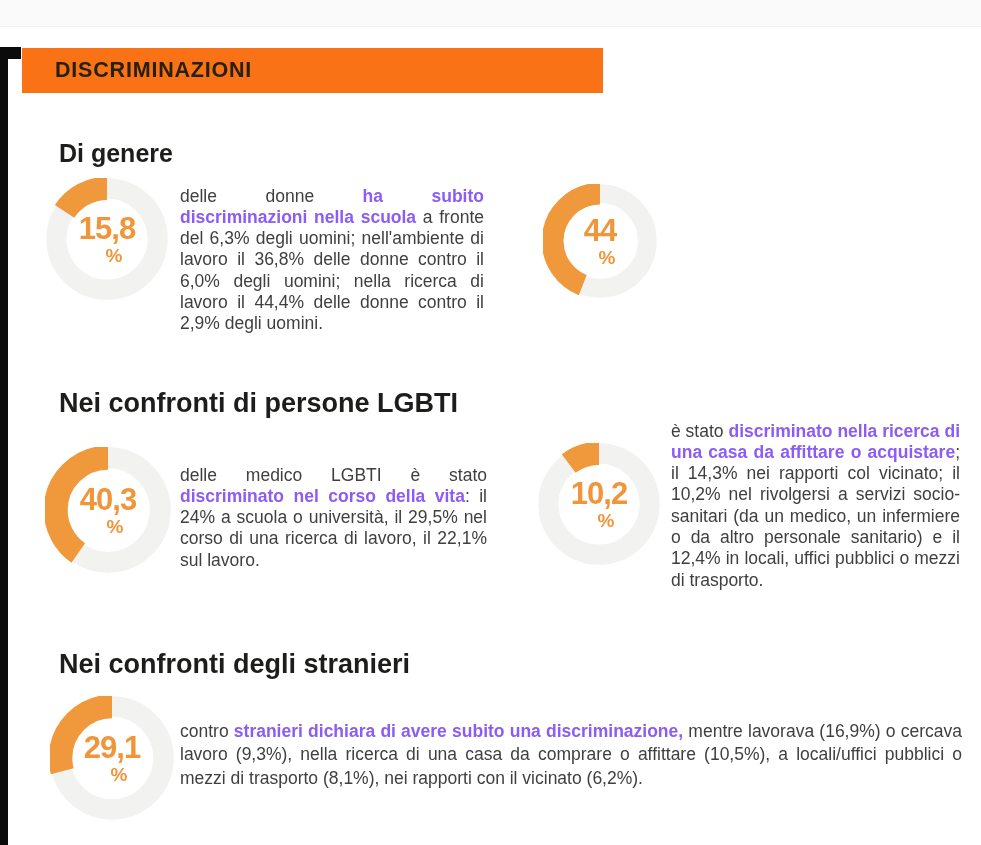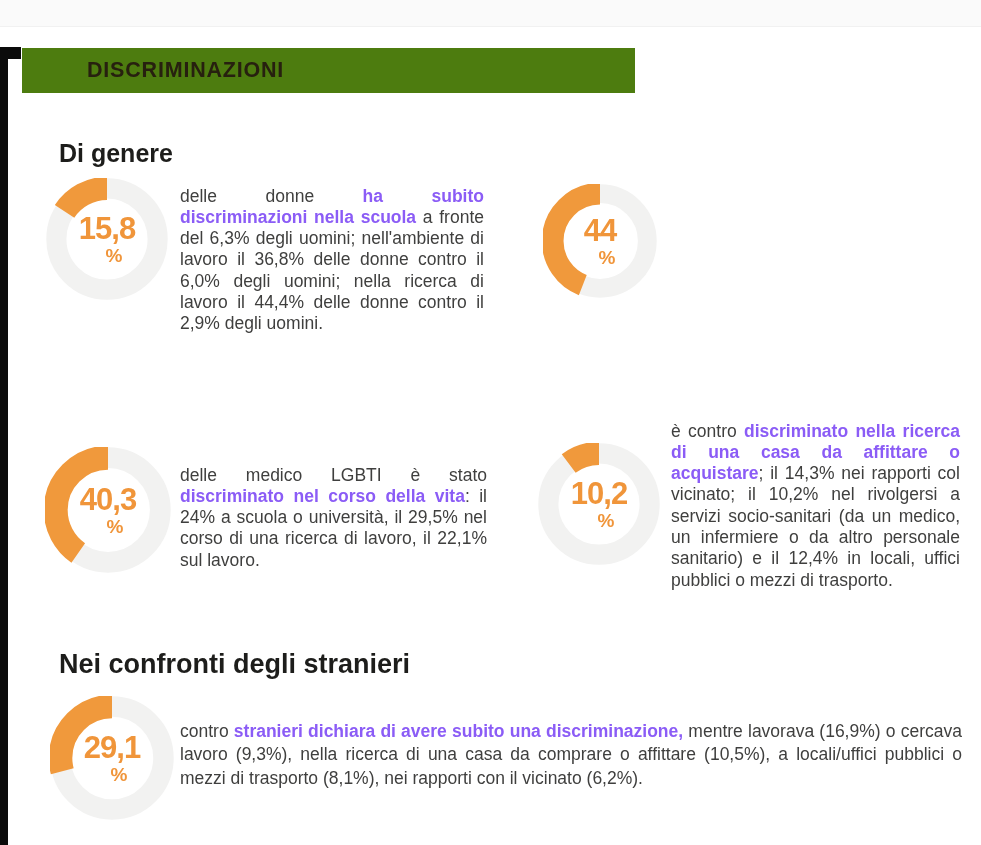--- a/index.html
+++ b/index.html
@@ -12,21 +12,21 @@
   }
   .page{position:absolute;inset:0;}
   .top-band{
     position:absolute;left:0;top:0;width:981px;height:26px;
     background:#fafafa;border-bottom:1px solid #f1f1f1;
   }
   .edge-strip{position:absolute;left:0;top:47px;width:8px;height:798px;background:#0b0b0b;}
   .edge-blob{position:absolute;left:0;top:47px;width:21px;height:12px;background:#0b0b0b;}
   .banner{
     position:absolute;left:22px;top:48px;width:581px;height:45px;
-    background:#4d7c0f;display:flex;align-items:center;padding-left:32px;
+    background:#f97316;display:flex;align-items:center;
   }
   .banner-title{
     padding-left:33px;font-size:21.5px;font-weight:700;color:#27200f;
     letter-spacing:0.8px;
   }
   .section-title{
     position:absolute;margin:12px;color:#1d1d1b;font-weight:700;
   }
   #h-genere{left:47px;top:127px;font-size:25px;}
   #h-lgbti{left:47px;top:376px;font-size:27px;}
@@ -85,20 +85,21 @@
     <svg viewBox="0 0 100 100">
       <circle class="track" cx="50" cy="50" r="41.5"></circle>
       <circle class="arc" cx="50" cy="50" r="41.5" transform="rotate(-90 50 50)" stroke-dasharray="114.73 260.75"></circle>
     </svg>
     <div class="donut-label">
       <span class="val">44</span>
       <span class="unit">%</span>
     </div>
   </div>
 
+  <h2 class="section-title" id="h-lgbti">Nei confronti di persone LGBTI</h2>
 
   <div class="donut" style="left:45px;top:447px;width:126px;height:126px">
     <svg viewBox="0 0 100 100">
       <circle class="track" cx="50" cy="50" r="41.5"></circle>
       <circle class="arc" cx="50" cy="50" r="41.5" transform="rotate(-90 50 50)" stroke-dasharray="105.08 260.75"></circle>
     </svg>
     <div class="donut-label">
       <span class="val">40,3</span>
       <span class="unit">%</span>
     </div>
@@ -108,21 +109,21 @@
   <div class="donut" style="left:538px;top:443px;width:122px;height:122px">
     <svg viewBox="0 0 100 100">
       <circle class="track" cx="50" cy="50" r="41.5"></circle>
       <circle class="arc" cx="50" cy="50" r="41.5" transform="rotate(-90 50 50)" stroke-dasharray="26.60 260.75"></circle>
     </svg>
     <div class="donut-label">
       <span class="val">10,2</span>
       <span class="unit">%</span>
     </div>
   </div>
-  <p class="stat-text" id="t4" style="left:671px;top:403px;width:289px"><span>è contro </span><b>discriminato nella ricerca di una casa da affittare o acquistare</b><span>; il 14,3% nei rapporti col vicinato; il 10,2% nel rivolgersi a servizi socio-sanitari (da un medico, un infermiere o da altro personale sanitario) e il 12,4% in locali, uffici pubblici o mezzi di trasporto.</span></p>
+  <p class="stat-text" id="t4" style="left:671px;top:403px;width:289px"><span>è stato </span><b>discriminato nella ricerca di una casa da affittare o acquistare</b><span>; il 14,3% nei rapporti col vicinato; il 10,2% nel rivolgersi a servizi socio-sanitari (da un medico, un infermiere o da altro personale sanitario) e il 12,4% in locali, uffici pubblici o mezzi di trasporto.</span></p>
 
   <h2 class="section-title" id="h-stranieri">Nei confronti degli stranieri</h2>
 
   <div class="donut" style="left:50px;top:696px;width:124px;height:124px">
     <svg viewBox="0 0 100 100">
       <circle class="track" cx="50" cy="50" r="41.5"></circle>
       <circle class="arc" cx="50" cy="50" r="41.5" transform="rotate(-90 50 50)" stroke-dasharray="75.88 260.75"></circle>
     </svg>
     <div class="donut-label">
       <span class="val">29,1</span>

